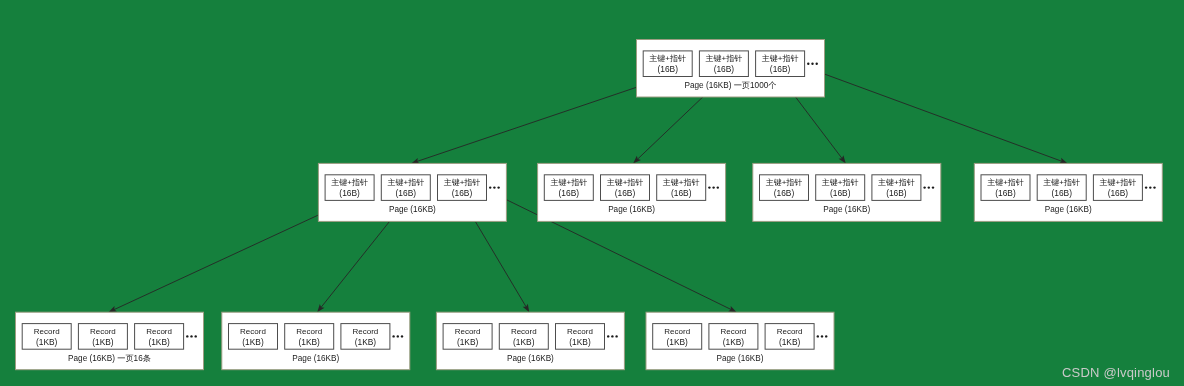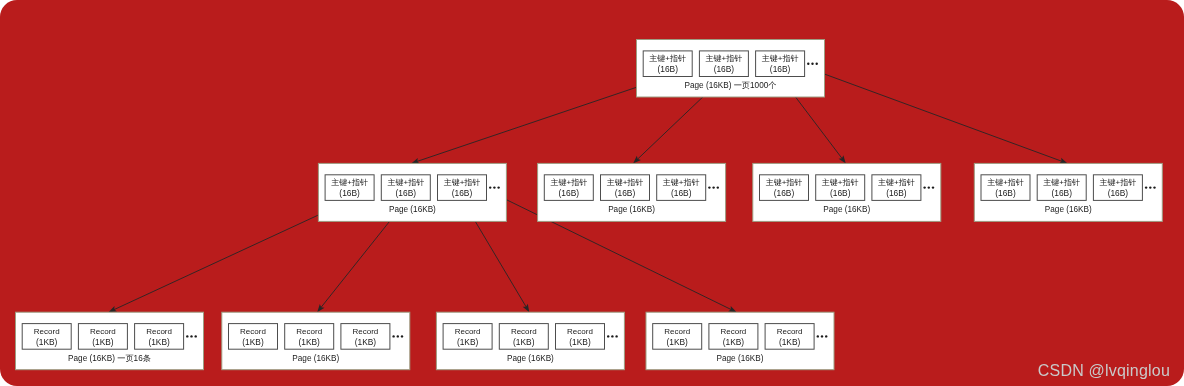--- a/index.html
+++ b/index.html
@@ -1,21 +1,21 @@
 <!DOCTYPE html>
 <html><head>
 <meta charset="utf-8">
 <title>B+Tree Index Page Diagram</title>
 <style>
   html,body{margin:0;padding:0;background:#ffffff;}
   body{width:1184px;height:386px;overflow:hidden;
        font-family:"Liberation Sans","DejaVu Sans",sans-serif;}
-  #stage{position:relative;width:1184px;height:386px;background:#b91c1c;border-radius:17px;}
+  #stage{position:relative;width:1184px;height:386px;background:#15803d;}
   #diagram{position:absolute;left:0;top:0;}
-  .wm{position:absolute;right:14px;bottom:6px;font-size:16px;color:#c9c9c9;
+  .wm{position:absolute;right:14px;bottom:6px;font-size:13px;color:#c9c9c9;
       font-family:"Liberation Sans","DejaVu Sans",sans-serif;letter-spacing:.2px;}
 </style>
 </head>
 <body>
 
 <div id="stage">
   <svg id="diagram" width="1184" height="386" viewBox="0 0 1184 386" xmlns="http://www.w3.org/2000/svg">
       <g>
         <g>
           <line x1="668.1" y1="76.6" x2="416.8843080855417" y2="161.47941634166983" stroke="#262626" stroke-width="0.9"></line>

